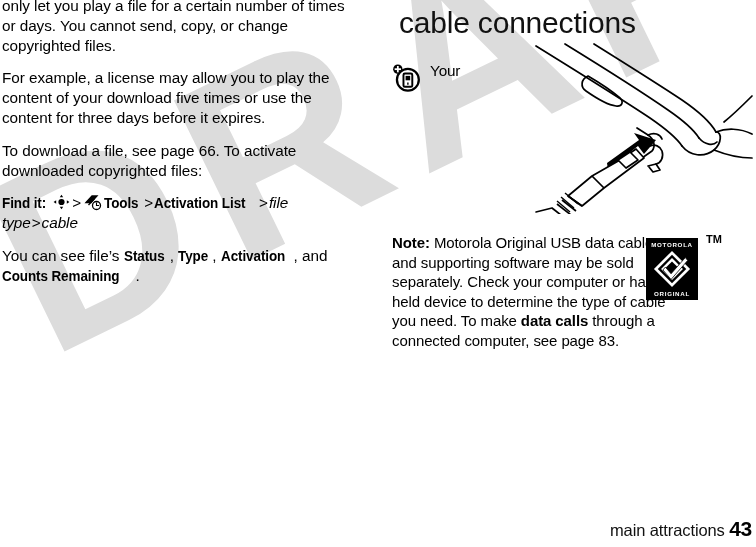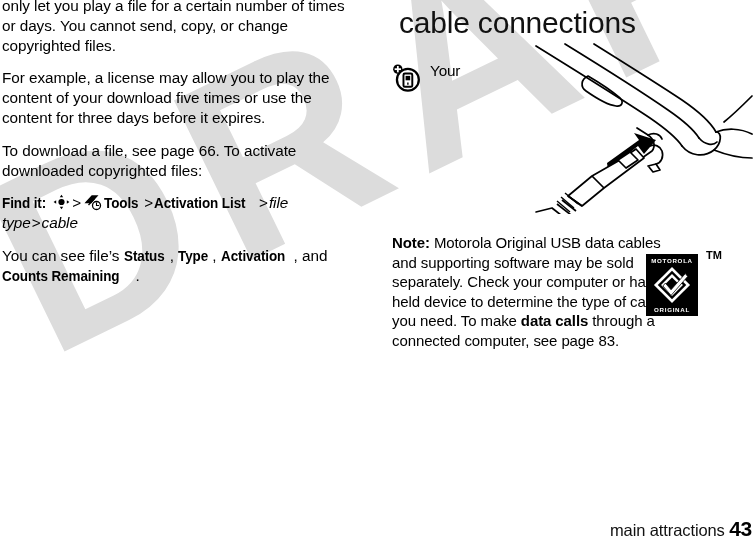--- a/index.html
+++ b/index.html
@@ -154,21 +154,20 @@
     height: 178px;
     z-index: 3;
   }
 
   
   #moto-badge-wrap {
     position: absolute;
     left: 646px;
     top: 238px;
     z-index: 3;
-    margin-top: 16px;
   }
   #moto-badge {
     width: 52px;
     height: 62px;
     background: #000;
     position: relative;
   }
   #moto-badge .badge-word {
     position: absolute;
     left: 0; right: 0;

